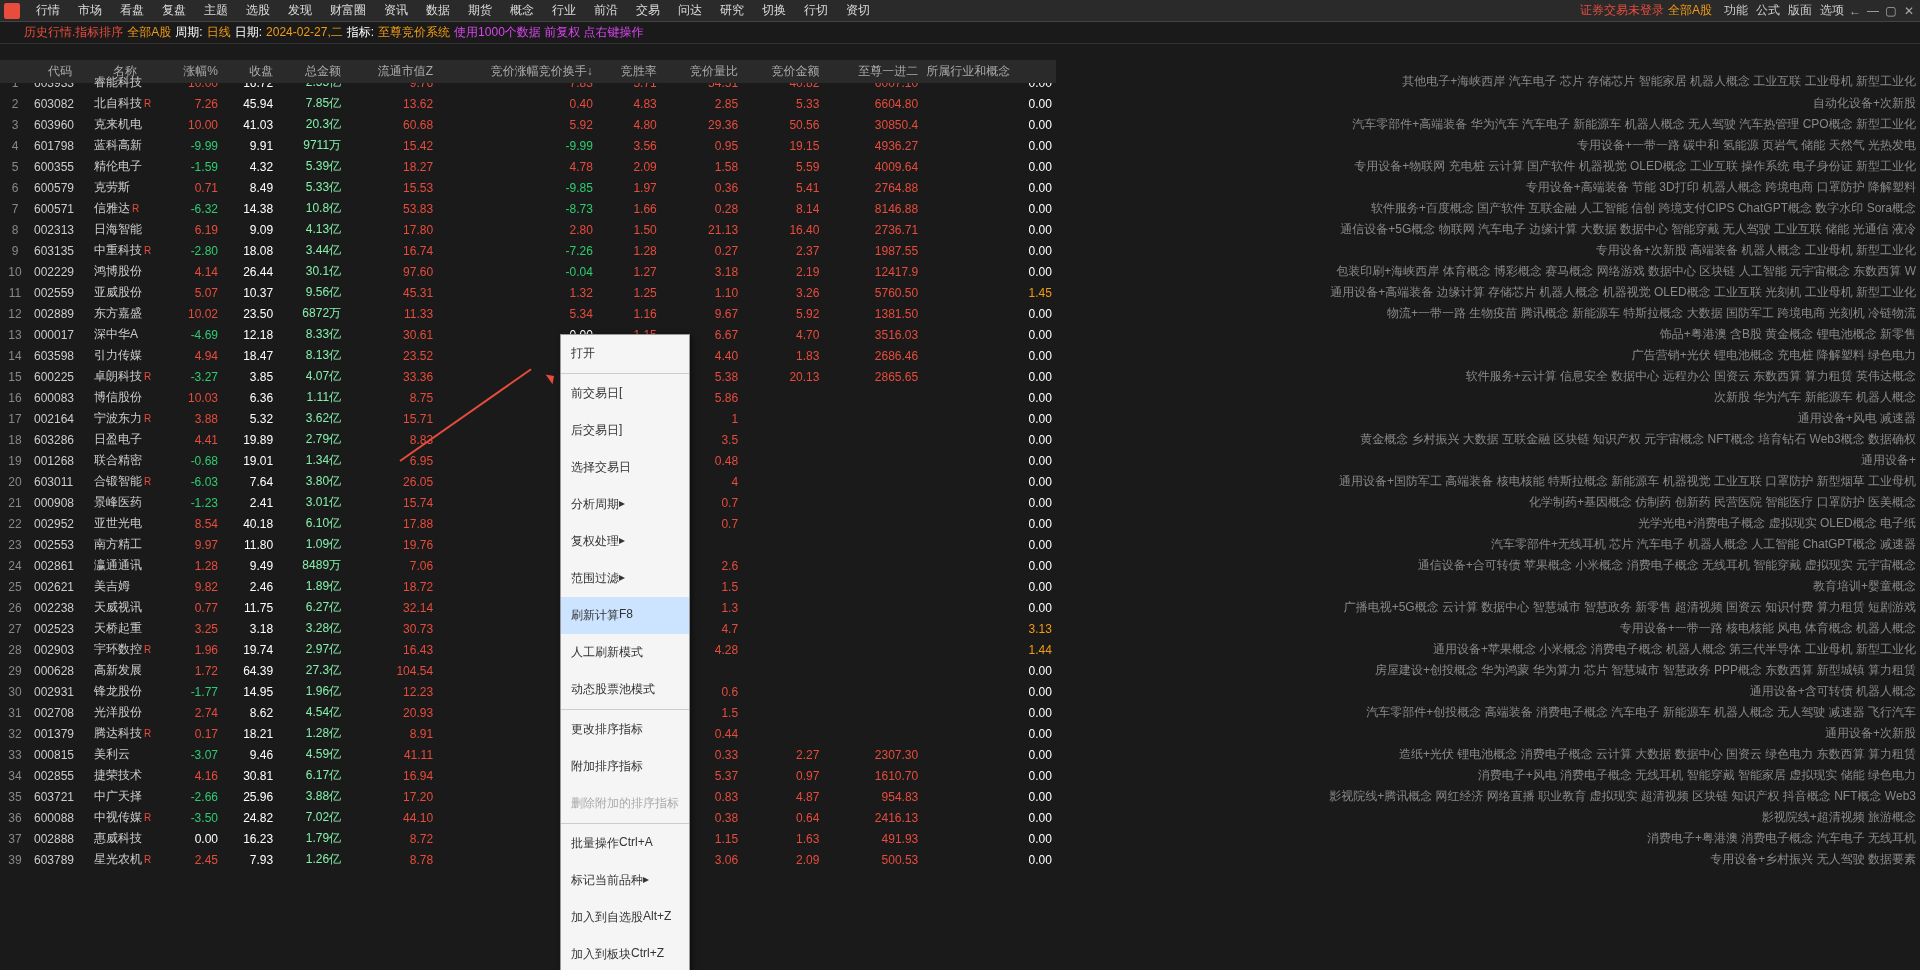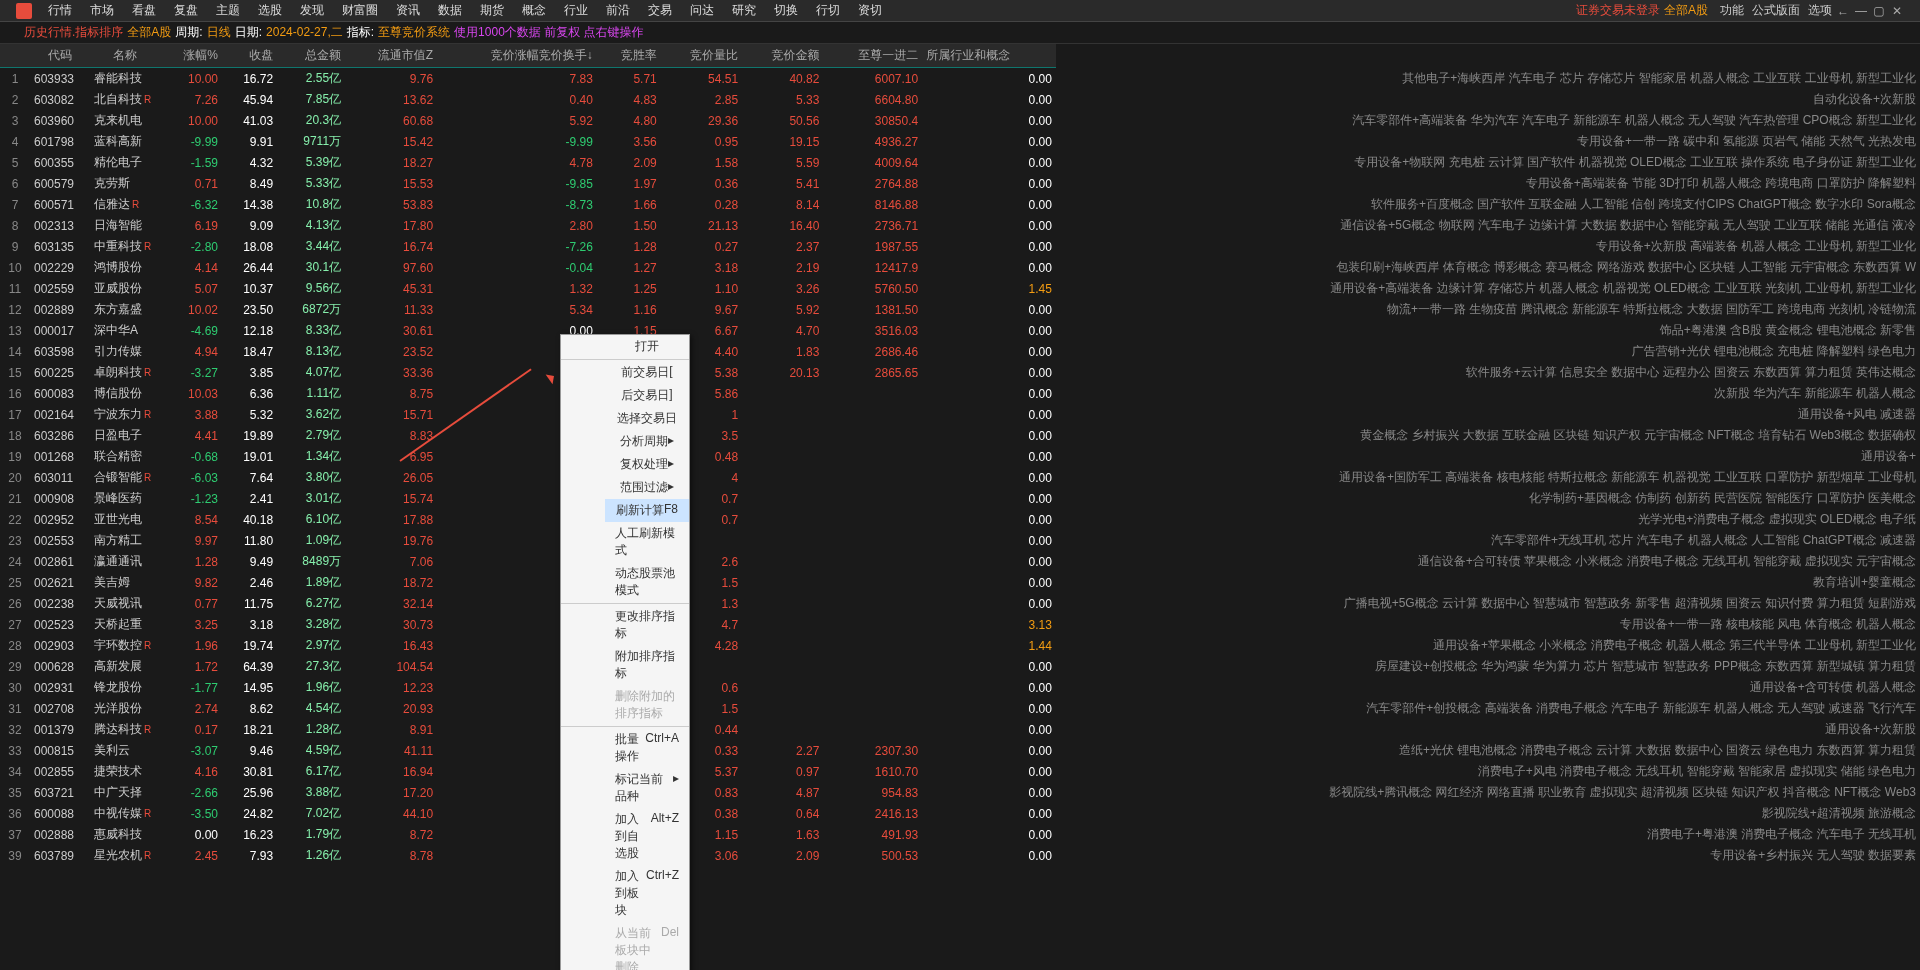--- a/index.html
+++ b/index.html
@@ -1,42 +1,42 @@
 <!DOCTYPE html>
 <html><head>
 <meta charset="utf-8">
 <style>
 * {margin:0; padding:0; box-sizing:border-box;}
 body {background:#1a1a1a; color:#ccc; font-family:"Microsoft YaHei",SimSun,sans-serif; font-size:12px; overflow:hidden; height:970px; width:1920px;}
-.topbar {height:22px; background:#2a2a2a; border-bottom:1px solid #444; display:flex; align-items:center; padding:0 16px;}
+.topbar {height:22px; background:#2a2a2a; border-bottom:1px solid #444; display:flex; align-items:center; padding:0 4px;}
 .logo {width:16px; height:16px; background:#e74c3c; border-radius:2px; margin-right:8px;}
 .topmenu {display:flex; gap:2px;}
 .topmenu span {padding:2px 8px; cursor:pointer; color:#ddd;}
 .topbar-right {margin-left:auto; display:flex; gap:4px; align-items:center;}
 .red {color:#e74c3c;}
 .orange {color:#f39c12;}
 .green {color:#2ecc71;}
 .cyan {color:#86efac;}
 .white {color:#fff;}
 .gray {color:#d946ef;}
 .info-line {height:22px; display:flex; align-items:center; padding:0 24px; background:#1a1a1a; border-bottom:1px solid #333;}
 .info-line span {margin-right:4px;}
 .table-wrap {height:calc(100% - 44px); overflow:auto;}
 table {width:100%; border-collapse:collapse; font-size:12px;}
-th {background:#2a2a2a; color:#aaa; font-weight:normal; padding:3px 4px; text-align:right; border-bottom:1px solid #0f766e; position:sticky; top:0;}
+th {background:#2a2a2a; color:#aaa; font-weight:normal; padding:3px 4px; text-align:right; border-bottom:5px solid #0f766e; position:sticky; top:16px;}
 th:nth-child(1),th:nth-child(2),th:nth-child(3){text-align:center;}
 th:last-child {text-align:left;}
 td {padding:2px 4px; text-align:right; white-space:nowrap;}
 td:nth-child(1){text-align:center; color:#888; width:30px;}
 td:nth-child(2){text-align:left; color:#ccc; width:60px;}
 td:nth-child(3){text-align:left; color:#ccc; width:70px; position:relative;}
 td:last-child {text-align:right; color:#888;}
 .r-badge {color:#e74c3c; font-size:10px; margin-left:2px;}
 .ctx-menu {position:absolute; left:560px; top:334px; width:130px; background:#f5f5f5; border:1px solid #999; box-shadow:2px 2px 5px rgba(0,0,0,.5); z-index:100; color:#333; font-size:12px;}
-.ctx-item {padding:3px 10px; display:flex; justify-content:center; cursor:pointer;margin-left:44px;}
+.ctx-item {padding:10px 10px; display:flex; justify-content:flex-start; cursor:pointer;}
 .ctx-item.hl {background:#cce4ff;}
 .ctx-item.dis {color:#aaa;}
 .ctx-sep {height:1px; background:#ccc; margin:1px 0;}
 .arrow-line {position:absolute; left:400px; top:460px; width:160px; height:2px; background:#e74c3c; transform:rotate(-35deg); transform-origin:left; z-index:99;}
 .arrow-head {position:absolute; left:548px; top:370px; border:6px solid transparent; border-left-color:#e74c3c; transform:rotate(-35deg); z-index:99;}
 .win-btn {width:14px; height:14px; display:inline-flex; align-items:center; justify-content:center; color:#aaa; cursor:pointer;}
 </style>
 </head>
 <body>
 
@@ -60,21 +60,21 @@
       <span>交易</span>
       <span>问达</span>
       <span>研究</span>
       <span>切换</span>
       <span>行切</span>
       <span>资切</span>
     </div>
   <div class="topbar-right">
     <span class="red">证券交易未登录</span>
     <span class="orange">全部A股</span>
-    <span id="tools"><span style="margin-left: 8px;">功能</span><span style="margin-left: 8px;">公式</span><span style="margin-left: 0;">版面</span><span style="margin-left: 8px;">选项</span></span>
+    <span id="tools"><span style="margin-left: 8px;">功能</span><span style="margin-left: 8px;">公式</span><span style="margin-left: 8px;">版面</span><span style="margin-left: 8px;">选项</span></span>
     <span class="win-btn">←</span>
     <span class="win-btn">—</span>
     <span class="win-btn">▢</span>
     <span class="win-btn">✕</span>
   </div>
 </div>
 
 <div class="info-line">
   <span class="red">历史行情.指标排序</span>
   <span class="orange">全部A股</span>

